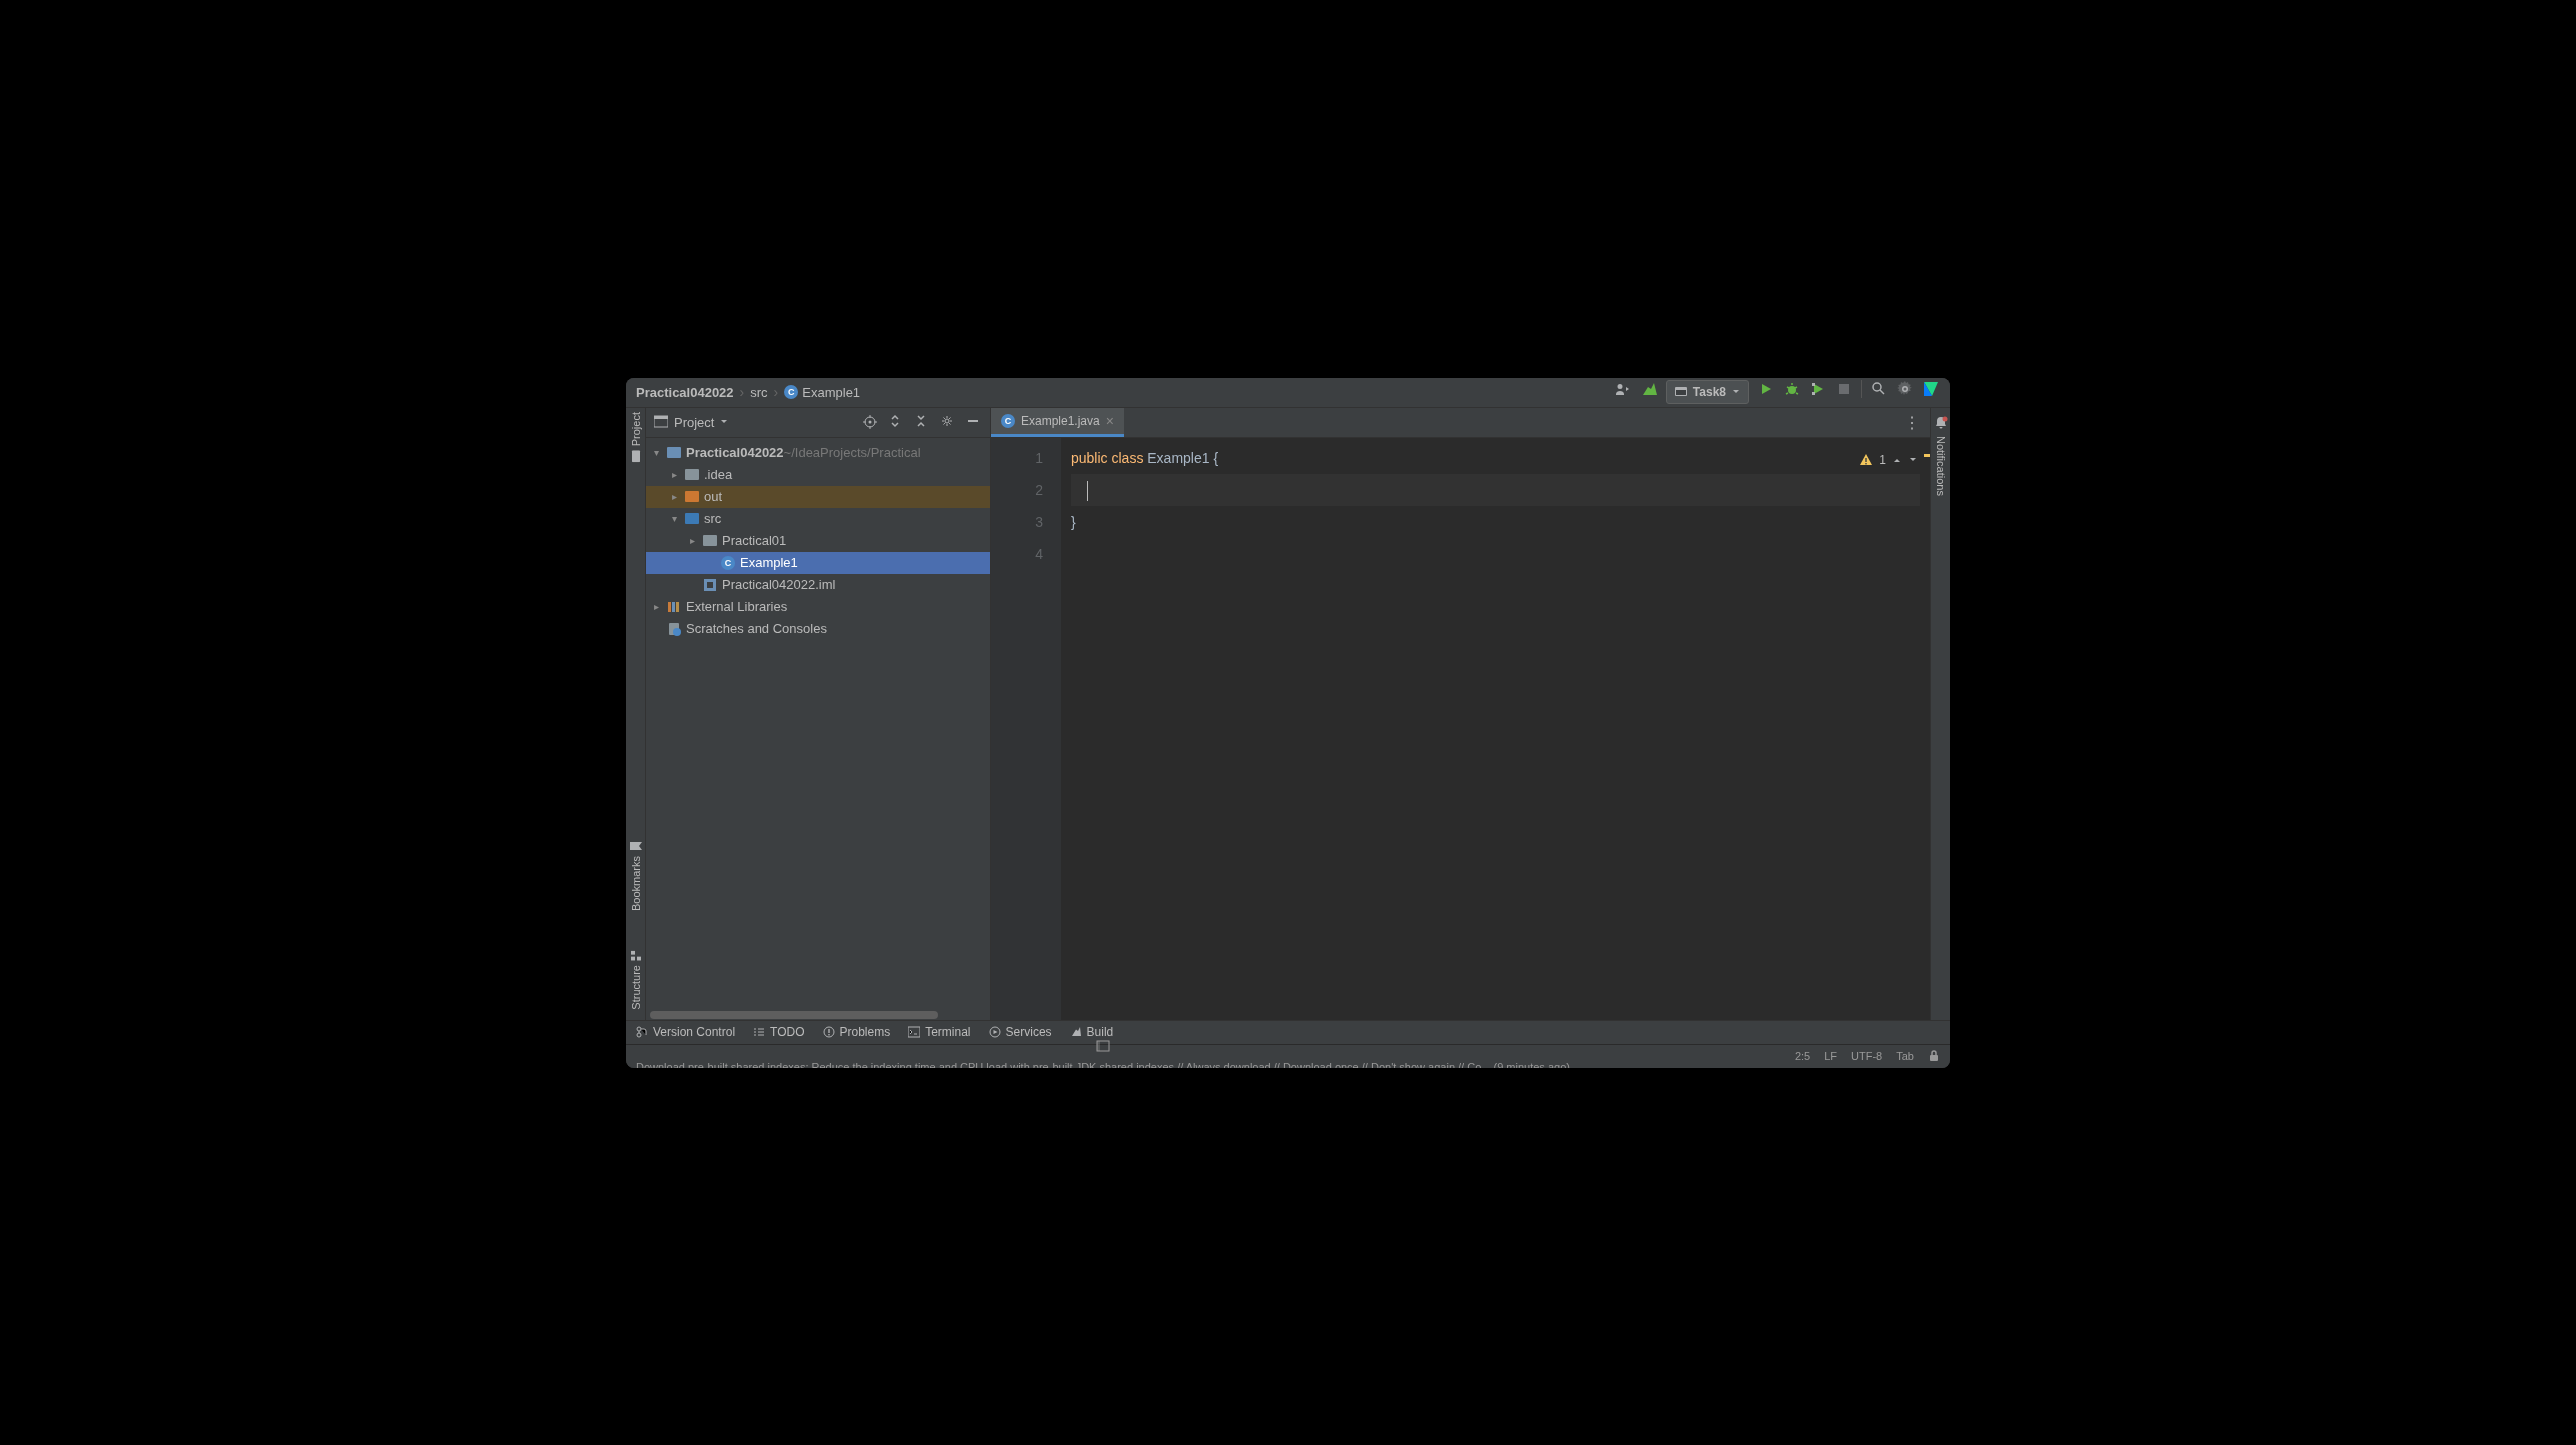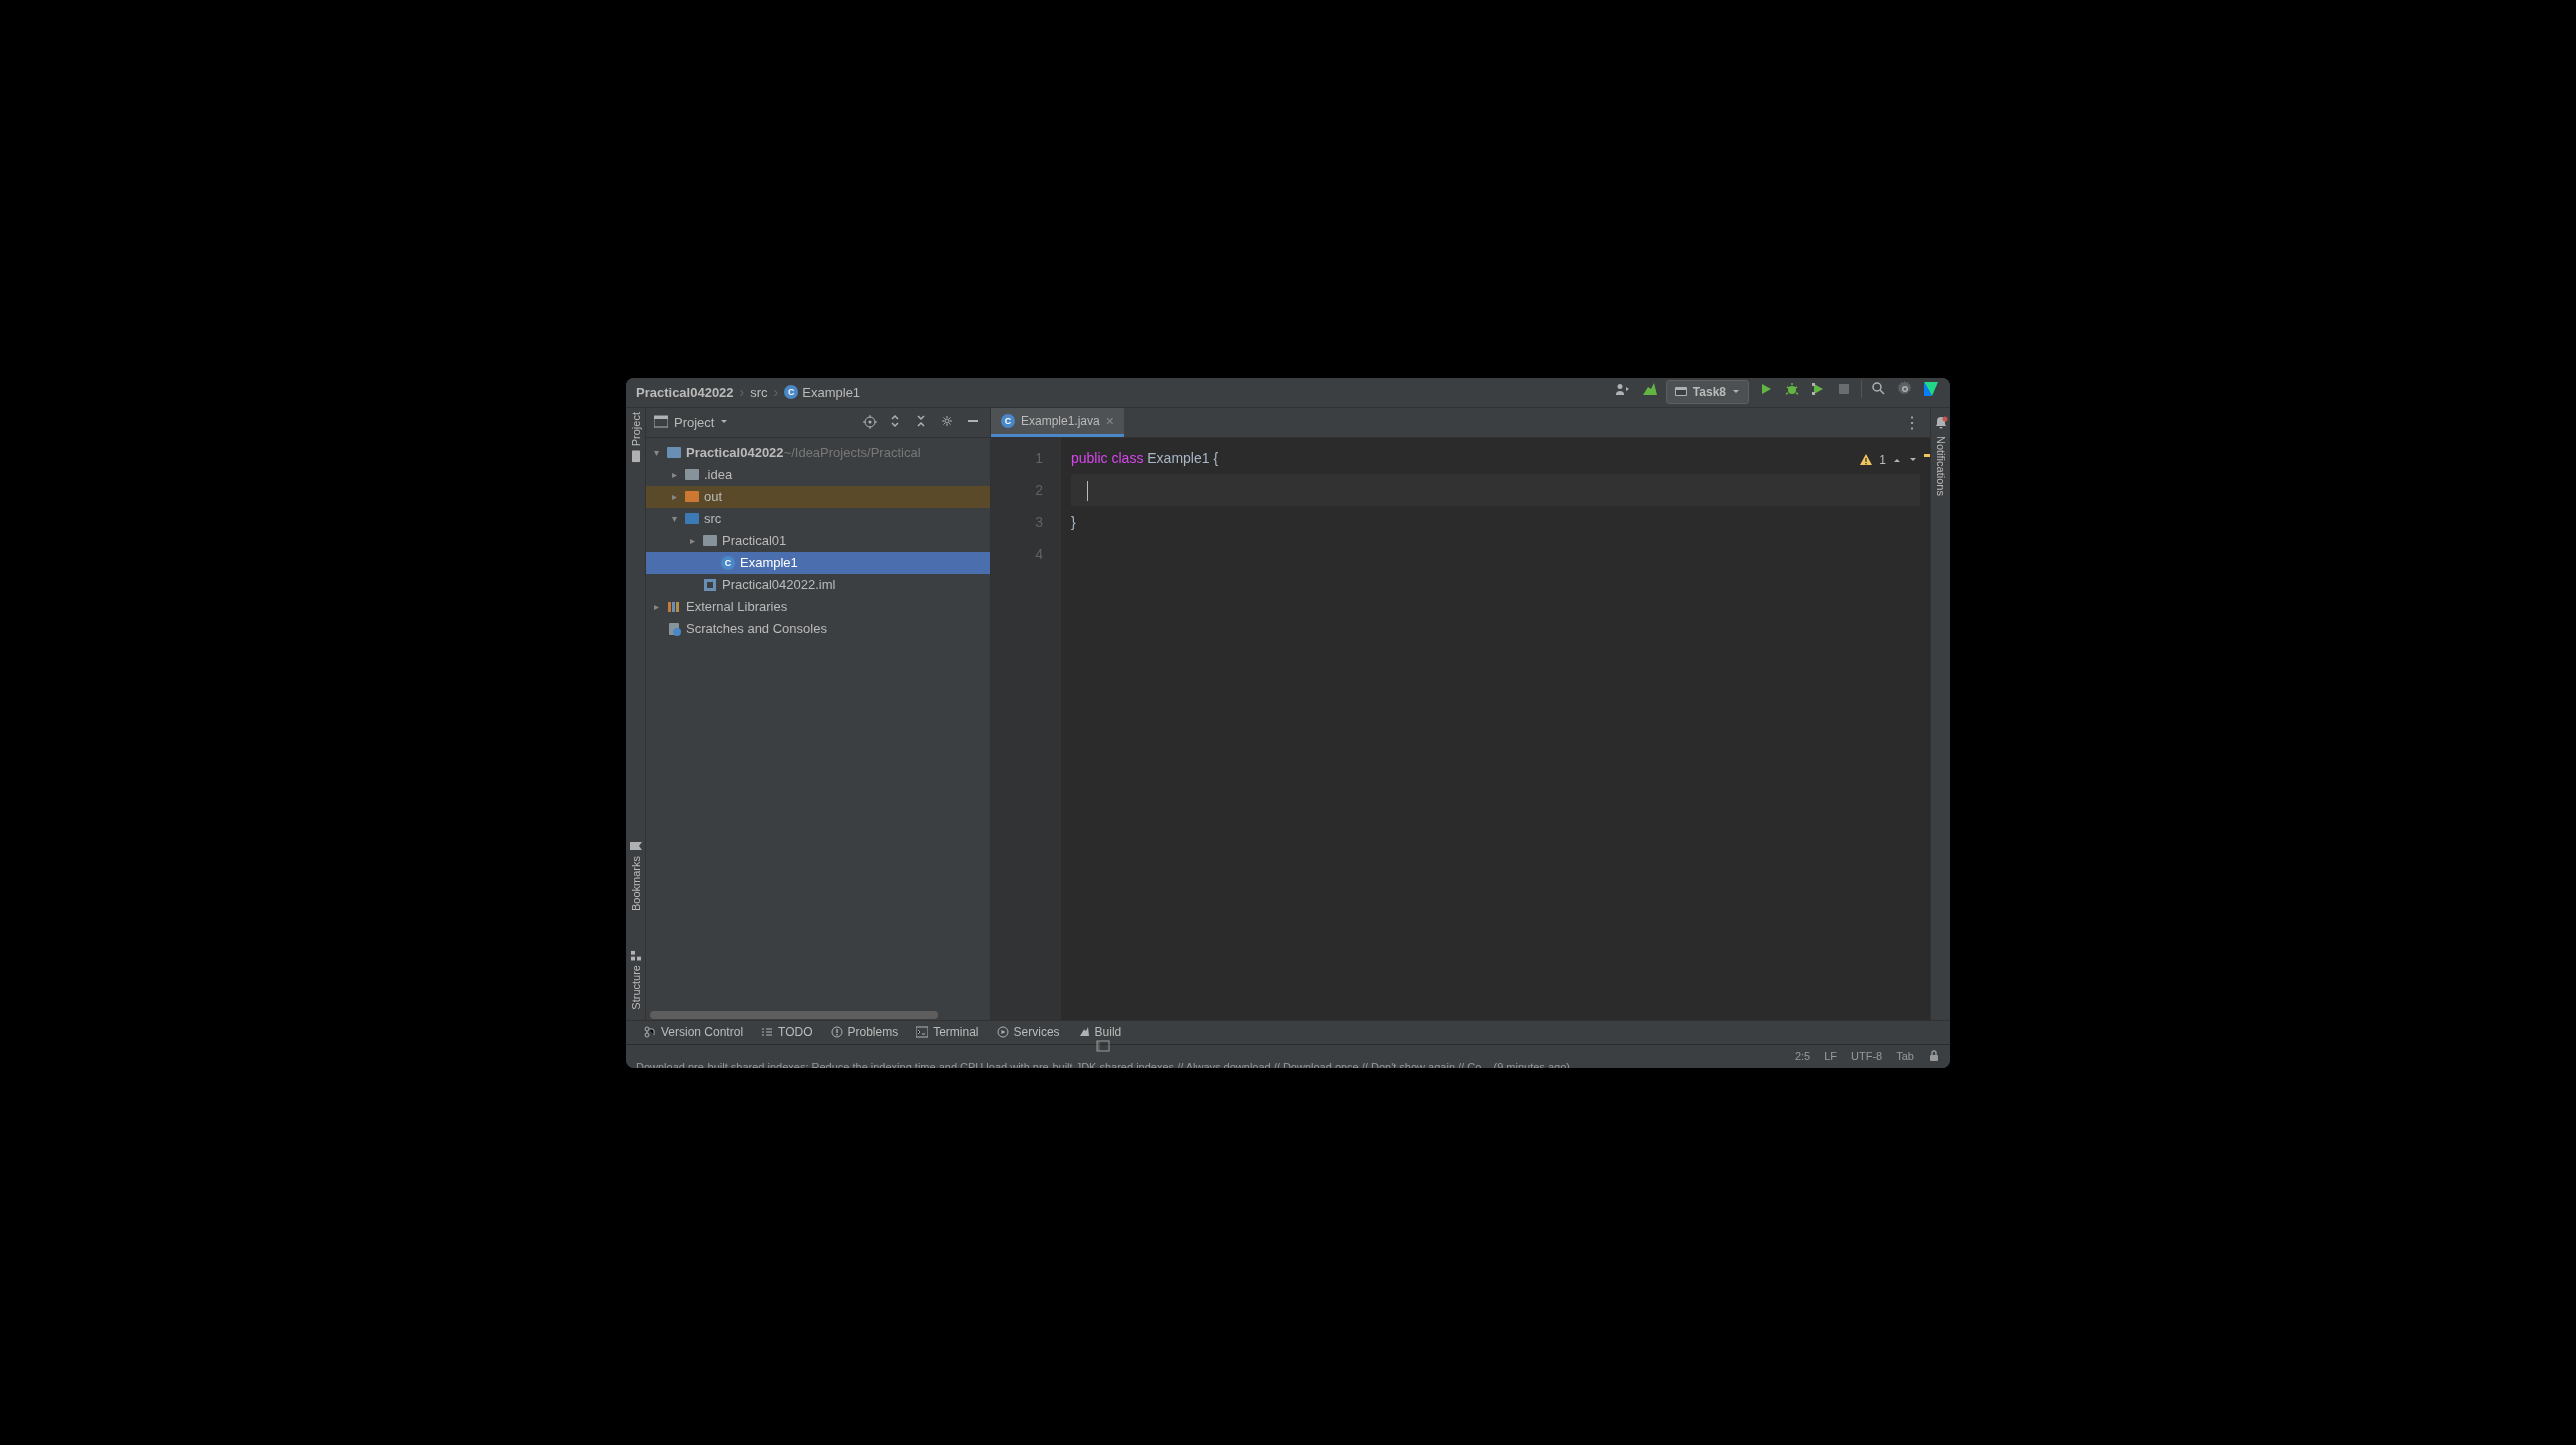--- a/index.html
+++ b/index.html
@@ -40,27 +40,27 @@
 .tabs { height: 30px; background: #3c3f41; display: flex; align-items: stretch; border-bottom: 1px solid #323232; position: relative; }
 .tab { display: flex; align-items: center; padding: 0 10px; gap: 6px; background: #4e5254; color: #bbb; font-size: 12px; border-bottom: 3px solid #4a88c7; cursor: pointer; }
 .tab-close { color: #888; font-size: 14px; cursor: pointer; }
 .tab-more { margin-left: auto; padding: 0 10px; display: flex; align-items: center; color: #afb1b3; cursor: pointer; }
 .editor-body { flex: 1; display: flex; position: relative; font-family: "JetBrains Mono", Menlo, monospace; font-size: 14px; }
 .gutter { width: 70px; background: #313335; color: #606366; text-align: right; padding: 4px 18px 4px 4px; line-height: 32px; font-size: 14px; }
 .gutter-line { height: 32px; }
 .code { flex: 1; padding: 4px 10px; line-height: 32px; color: #a9b7c6; position: relative; }
 .code-line { height: 32px; white-space: pre; }
 .code-line.current { background: #323232; }
-.kw { color: #d946ef; }
+.kw { color: #fdba74; }
 .cls { color: #a9b7c6; }
 .caret { display: inline-block; width: 1px; height: 20px; background: #bbb; vertical-align: middle; animation: blink 1s infinite; }
 @keyframes blink { 50% { opacity: 0; } }
 .inspections { position: absolute; top: 6px; right: 12px; display: flex; align-items: center; gap: 6px; color: #bbb; font-size: 12px; }
 .right-gutter { width: 20px; background: #3c3f41; border-left: 1px solid #323232; display: flex; flex-direction: column; align-items: center; padding-top: 8px; }
-.bottom-toolbar { height: 24px; background: #3c3f41; border-top: 1px solid #323232; display: flex; align-items: center; padding: 0 18px; gap: 18px; }
+.bottom-toolbar { height: 24px; background: #3c3f41; border-top: 1px solid #323232; display: flex; align-items: center; padding: 0 10px; gap: 18px; }
 .bt-item { display: flex; align-items: center; gap: 5px; color: #bbb; font-size: 12px; cursor: pointer; }
 .statusbar { height: 24px; background: #3c3f41; border-top: 1px solid #2a2a2a; display: flex; align-items: center; padding: 0 10px; justify-content: space-between; color: #999; font-size: 11px; }
 .status-left { display: flex; align-items: center; gap: 8px; overflow: hidden; flex-direction: column; }
 .status-right { display: flex; align-items: center; gap: 14px; text-align: center; }
 .scrollbar-h { height: 10px; background: #3c3f41; position: relative; }
 .scrollbar-thumb { position: absolute; height: 8px; background: #5e5e5e; border-radius: 4px; top: 1px; }
 svg { display: block; }
 .c-icon { width: 14px; height: 14px; background: #4a88c7; border-radius: 50%; color: #fff; font-size: 9px; font-weight: bold; display: flex; align-items: center; justify-content: center; }
 </style>
 </head>

